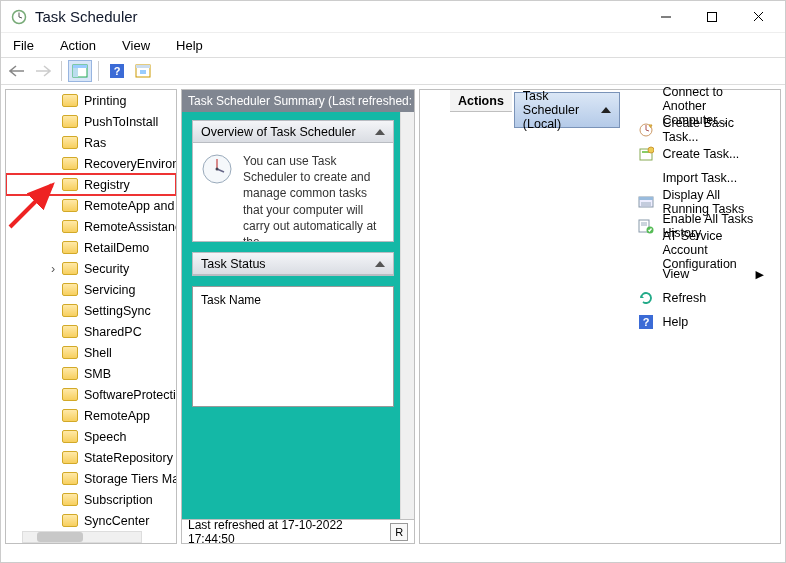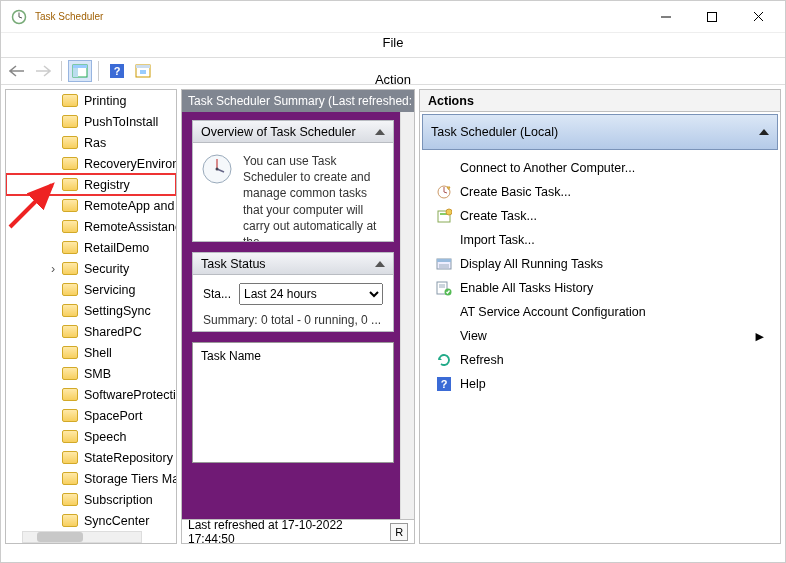--- a/index.html
+++ b/index.html
@@ -1,22 +1,22 @@
 <!DOCTYPE html>
 <html><head>
 <meta charset="utf-8">
 <style>
   * { box-sizing: border-box; font-family: "Segoe UI", Arial, sans-serif; }
   body { margin: 0; background: #fff; width: 786px; height: 563px; overflow: hidden; border:1px solid #ccc; position:relative;}
   .titlebar { height: 32px; display: flex; align-items: center; padding: 0 4px; border-bottom:1px solid #eee;}
   .titlebar .tb-icon { width:16px; height:16px; margin:0 6px; display:flex; align-items:center; justify-content:center;}
-  .titlebar .title { font-size: 10px; flex:1; padding-left: 2px; color:#a16207;}
+  .titlebar .title { font-size: 15px; flex:1; padding-left: 2px; color:#0f172a;}
   .titlebar .winbtns { display:flex; }
   .titlebar .winbtn { width:46px; height:30px; display:flex; align-items:center; justify-content:center; font-size:12px;}
-  .menubar { height: 24px; display:flex; align-items:center; padding: 0 8px; gap:18px; font-size:13px;flex-direction:column;}
+  .menubar { height: 24px; display:flex; align-items:center; padding: 0 8px; gap:18px; font-size:13px;}
   .menubar span { padding: 2px 4px; cursor:default;}
   .toolbar { height: 28px; border-top:1px solid #ddd; border-bottom:1px solid #ddd; display:flex; align-items:center; padding: 0 4px; gap:2px;}
   .tbtn { width:24px; height:22px; display:flex; align-items:center; justify-content:center; border:1px solid transparent;}
   .tbtn.selected{ border:1px solid #98b5e0; background:#d8e6f8;}
   .tbtn svg{display:block;}
   .divider { width:1px; height:20px; background:#ccc; margin:0 4px;}
   .content { display:flex; height: calc(100% - 98px); padding:4px; gap:4px;}
   .panel { border:1px solid #bfbfbf; background:#fff; }
   .tree-panel { width: 172px; overflow:hidden; position:relative;}
   .tree-area{ overflow:hidden; height: calc(100% - 12px);}
@@ -24,38 +24,38 @@
   .tree-row .exp { width:10px; margin-left:-14px; margin-right:-2px; text-align:center; color:#555;}
   .folder-icon{ width:16px; height:13px; background:linear-gradient(#ffe9a8,#f7cf5e); border:1px solid #d2a928; border-radius:2px; flex-shrink:0;}
   .tree-row.highlight { outline:2px solid #e33; outline-offset:-1px;}
   .tree-hscroll{position:absolute; bottom:0; left:16px; width:120px; height:12px; background:#f0f0f0; border:1px solid #ddd;}
   .tree-hscroll .thumb{position:absolute; left:14px; width:46px; height:10px; background:#c8c8c8; border-radius:3px;}
   
   .arrow-annot{position:absolute; left:3px; top:176px; pointer-events:none;}
   
   .middle-panel { width: 234px; display:flex; flex-direction:column;}
   .mid-head{ height:22px; background:#808691; color:#fff; font-size:12px; display:flex; align-items:center; padding:0 6px; white-space:nowrap; overflow:hidden;}
-  .mid-body{flex:1; background:#701a75; padding:8px 6px 0 10px; overflow:hidden; position:relative;}
+  .mid-body{flex:1; background:#14b8a6; padding:8px 6px 0 10px; overflow:hidden; position:relative;}
   .groupbox{ background:#fff; border:1px solid #b9bcc2; margin-bottom:10px;}
   .group-head{ height:22px; background:linear-gradient(#f4f5f8,#dadde3); border-bottom:1px solid #b9bcc2; display:flex; align-items:center; padding:0 8px; font-size:12.5px; justify-content:space-between;}
   .collapse-tri{width:0;height:0;border-left:5px solid transparent;border-right:5px solid transparent;border-bottom:6px solid #555;}
   .group-body{ padding:10px 8px; font-size:12px; color:#333;}
   .overview-body{display:flex; gap:10px; height:98px; overflow:hidden;}
   .clock-icon{width:32px;height:32px;flex-shrink:0;}
   .status-body{padding:8px 10px 4px 10px;}
   .status-row{display:flex; align-items:center; gap:8px; font-size:12px; margin-bottom:8px;}
   .status-row select{flex:1; font-size:12px; height:22px;}
   .summary-line{font-size:12px; color:#333; white-space:nowrap; overflow:hidden; text-overflow:ellipsis;}
   .taskname-box{ border:1px solid #999; height:121px; padding:6px 8px; font-size:12px; background:#fff;}
   .mid-foot{height:24px; background:#fff; border-top:1px solid #bfbfbf; display:flex; align-items:center; padding:0 6px; font-size:12px; justify-content:space-between;}
   .refresh-btn{ width:18px; height:18px; border:1px solid #999; background:#f8f8f8; font-size:11px; display:flex; align-items:center; justify-content:center;}
   .mid-scroll{width:14px; background:#f0f0f0; border-left:1px solid #ddd;}
   .mid-container{display:flex; flex:1; overflow:hidden;}
 
-  .actions-panel { flex:1; display:flex; flex-direction:column;}
+  .actions-panel { flex:1; display:flex; flex-direction:row;padding-left:30px;}
   .act-head{ height:22px; background:#f3f3f3; border-bottom:1px solid #bfbfbf; font-size:12.5px; font-weight:bold; padding:0 8px; display:flex; align-items:center;}
   .act-sub{ height:36px; background:linear-gradient(#dbe7f6,#b4cae8); border:1px solid #7a93b8; margin:2px; font-size:12.5px; padding:0 8px; display:flex; align-items:center; justify-content:space-between;}
   .act-sub .tri{width:0;height:0;border-left:5px solid transparent;border-right:5px solid transparent;border-bottom:6px solid #222;}
   .act-list{padding:4px 2px;}
   .act-item{ height:24px; display:flex; align-items:center; gap:8px; padding:0 14px; font-size:12.5px;}
   .act-item .spacer{flex:1;}
   .act-item .arrow-r{font-size:11px;}
   .act-icon{width:16px; height:16px; display:flex; align-items:center; justify-content:center; flex-shrink:0;}
 </style>
 </head>
@@ -192,21 +192,21 @@
         <div class="tree-row">
           <span class="folder-icon"></span>
           <span>SMB</span>
         </div>
         <div class="tree-row">
           <span class="folder-icon"></span>
           <span>SoftwareProtectionPlatform</span>
         </div>
         <div class="tree-row">
           <span class="folder-icon"></span>
-          <span>SpacePort</span>
+          <span>RemoteApp</span>
         </div>
         <div class="tree-row">
           <span class="folder-icon"></span>
           <span>Speech</span>
         </div>
         <div class="tree-row">
           <span class="folder-icon"></span>
           <span>StateRepository</span>
         </div>
         <div class="tree-row">
@@ -246,29 +246,20 @@
                 </svg>
             </span>
             <span style="line-height:1.35;">You can use Task Scheduler to create and manage common tasks that your computer will carry out automatically at the</span>
           </div>
         </div>
         <div class="groupbox">
           <div class="group-head">
             <span>Task Status</span>
             <span class="collapse-tri"></span>
           </div>
-          <div class="status-body">
-            <div class="status-row">
-              <span>Sta...</span>
-              <select>
-                <option>Last 24 hours</option>
-              </select>
-            </div>
-            <div class="summary-line">Summary: 0 total - 0 running, 0 ...</div>
-          </div>
         </div>
         <div class="taskname-box">
           <span>Task Name</span>
         </div>
       </div>
       <div class="mid-scroll"></div>
     </div>
     <div class="mid-foot">
       <span>Last refreshed at 17-10-2022 17:44:50</span>
       <span class="refresh-btn">R</span>

